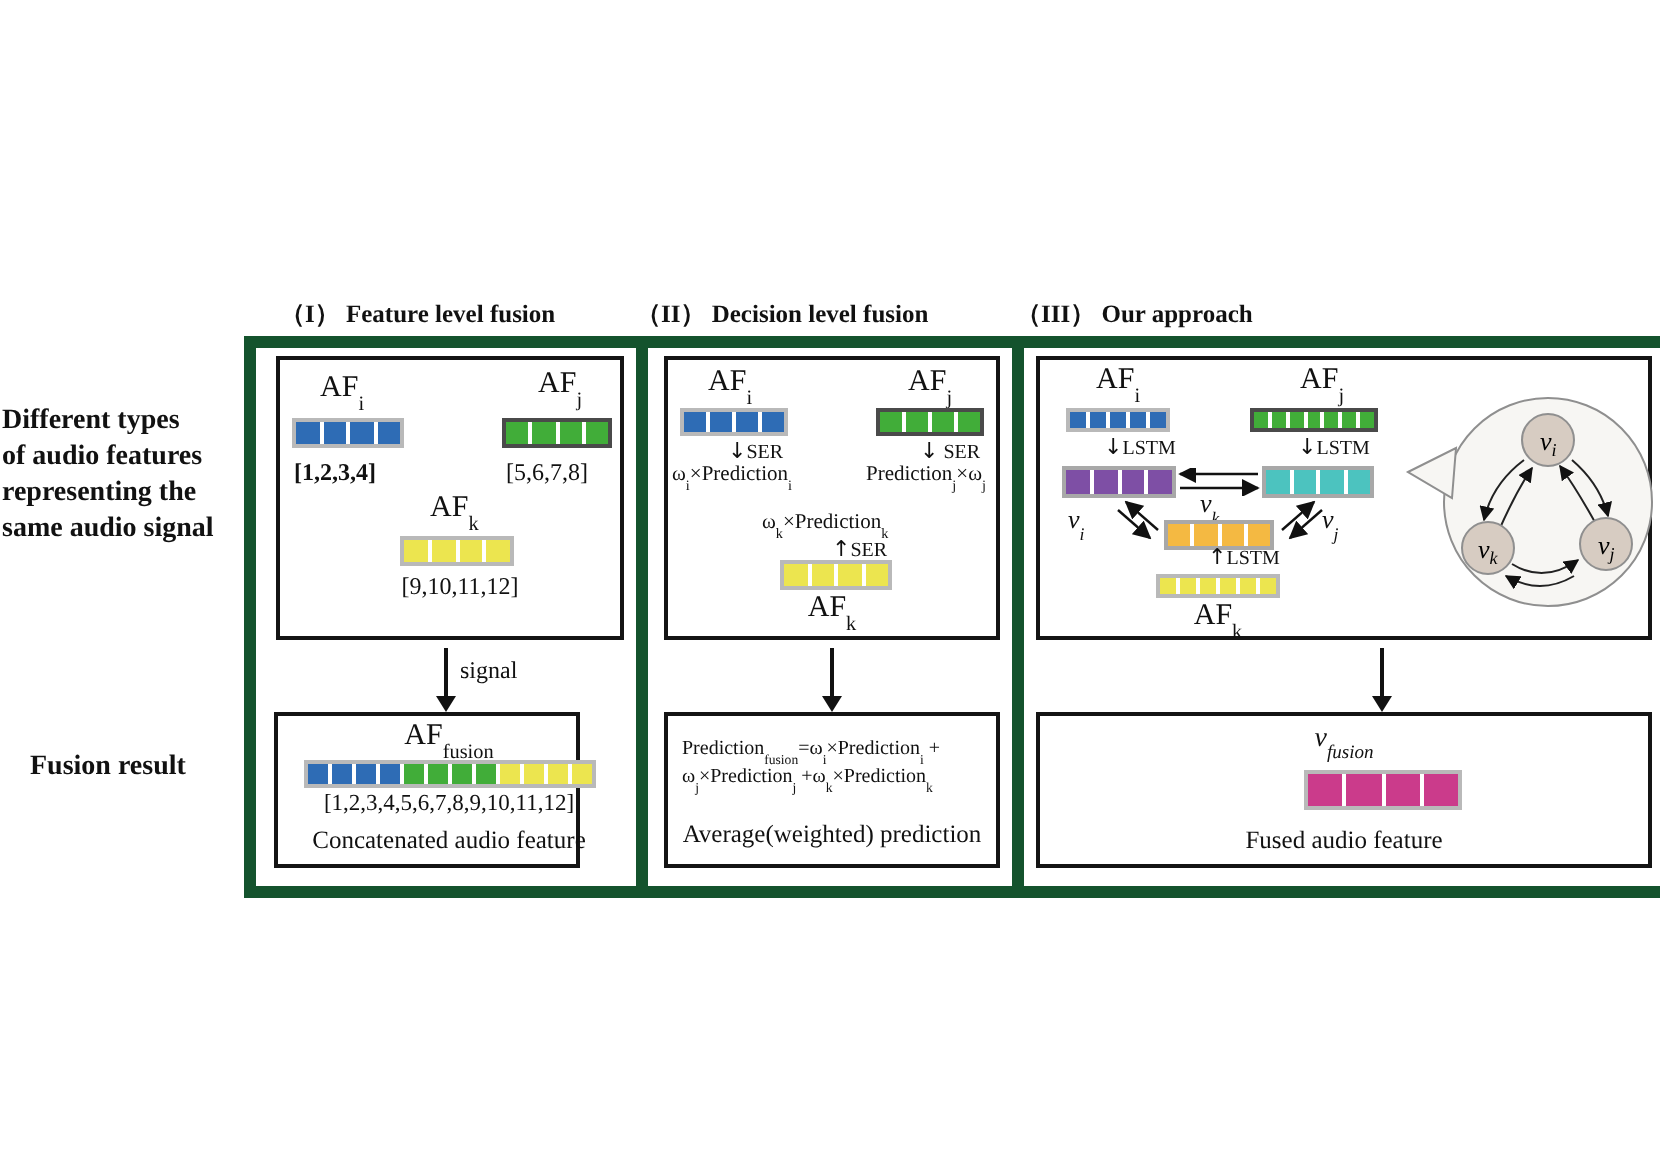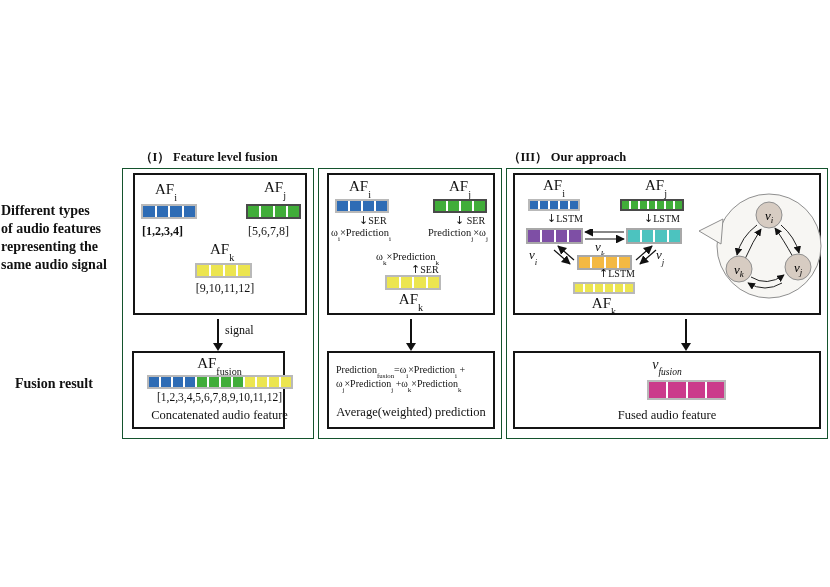--- a/index.html
+++ b/index.html
@@ -1,19 +1,19 @@
 <!DOCTYPE html>
 <html><head>
 <meta charset="utf-8">
 <style>
   html,body{margin:0;padding:0;background:#fff;}
   #canvas{position:relative;width:830px;height:587px;background:#fff;overflow:hidden;
           font-family:"Liberation Serif","DejaVu Serif",serif;color:#111;}
   .abs{position:absolute;}
-  .panel{border:1px solid #14532d;background:#fff;}
+  .panel{border:6px solid #14532d;background:#fff;}
   .box{border:2px solid #141414;background:#fff;box-sizing:border-box;}
   .hdr{font-weight:bold;font-size:12.5px;white-space:nowrap;}
   .side{font-weight:bold;font-size:14px;line-height:18px;white-space:pre-line;}
   .aflabel{font-size:15px;white-space:nowrap;}
   .aflabel sub, .vlab sub, .predlabel sub, .formula sub, .fuslabel sub{font-size:68%;position:relative;bottom:-0.25em;line-height:0;}
   .vlab{font-style:italic;font-size:13px;white-space:nowrap;}
   .fuslabel{font-size:15px;white-space:nowrap;}
   .fuslabel.it{font-style:italic;font-size:14px;}
   .vals{font-size:12px;white-space:nowrap;}
   .small{font-size:10px;white-space:nowrap;}
@@ -44,20 +44,21 @@
     </defs>
   </svg>
 
   <div class="abs side" style="left:1px;top:202px;width:128px;">Different types
 of audio features
 representing the
 same audio signal</div>
   <div class="abs side" style="left:15px;top:375px;">Fusion result</div>
 
   <div class="abs hdr" style="left:140px;top:149px;">（I）  Feature level fusion</div>
+  <div class="abs hdr" style="left:318px;top:149px;">（II）  Decision level fusion</div>
   <div class="abs hdr" style="left:508px;top:149px;">（III）  Our approach</div>
 
   <div class="abs panel" style="left:122px;top:168px;width:190px;height:269px;">
 
     <div class="abs box" style="left:10px;top:4px;width:174px;height:142px;">
       <span class="abs aflabel" style="left:20px;top:6px;"><span>AF</span><sub>i</sub></span>
       <div class="abs bar" style="left:6px;top:29px;width:56px;height:15px;">
           <span class="cell" style="background: rgb(46, 108, 181);"></span>
           <span class="cell" style="background: rgb(46, 108, 181);"></span>
           <span class="cell" style="background: rgb(46, 108, 181);"></span>

